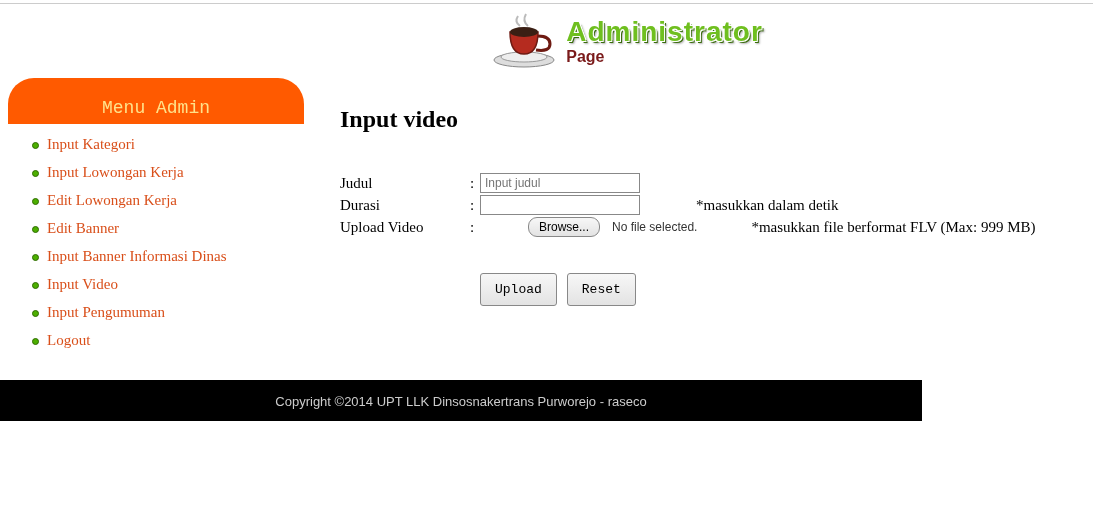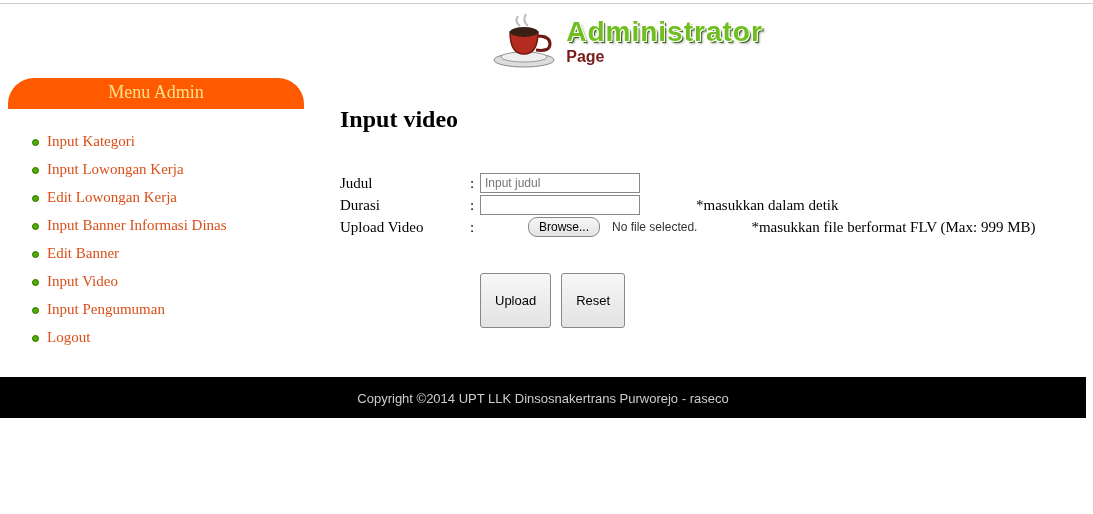--- a/index.html
+++ b/index.html
@@ -53,31 +53,31 @@
     display: flex;
     align-items: flex-start;
   }
   .sidebar {
     width: 310px;
     padding: 0 0 0 8px;
   }
   .menu-tab {
     background: #ff5a00;
     color: #ffe28a;
-    font-family: Liberation Serif, serif;
+    font-family: Liberation Mono, monospace;
     font-size: 18px;
     text-align: center;
-    padding: 4px 0 6px 0;
+    padding: 20px 0 6px 0;
     border-top-left-radius: 26px;
     border-top-right-radius: 26px;
     width: 296px;
   }
   .menu-list {
     list-style: none;
-    padding: 18px 0 0 24px;
+    padding: 6px 0 0 24px;
     margin: 0;
   }
   .menu-list li {
     padding: 5px 0;
     font-family: Georgia, serif;
   }
   .menu-list a {
     color: #d94f1a;
     text-decoration: none;
     font-size: 15px;
@@ -140,38 +140,38 @@
     color: #333;
     margin-left: 6px;
   }
   .btn-row {
     margin-top: 36px;
     margin-left: 140px;
     display: flex;
     gap: 10px;
   }
   .action-btn {
-    font-family: Liberation Sans, sans-serif;
+    font-family: Liberation Mono, monospace;
     font-size: 13px;
-    padding: 19px 14px;
+    padding: 8px 14px;
     background: linear-gradient(#f7f7f7,#e3e3e3);
     border: 1px solid #888;
     border-radius: 3px;
     cursor: pointer;
   }
 
   .footer {
     margin-top: 26px;
     background: #000;
     color: #ccc;
     font-family: Arial, sans-serif;
     font-size: 13px;
     text-align: center;
     padding: 14px 0 12px 0;
-    width: 1086px;
+    width: 922px;
   }
 </style>
 </head>
 <body>
 
 <div class="topline"></div>
 
 <div class="header">
   <div class="header-inner">
     <span>
@@ -192,22 +192,22 @@
   </div>
 </div>
 
 <div class="layout">
   <div class="sidebar">
     <div class="menu-tab">Menu Admin</div>
     <ul class="menu-list">
       <li><span class="bullet"></span><a href="#">Input Kategori</a></li>
       <li><span class="bullet"></span><a href="#">Input Lowongan Kerja</a></li>
       <li><span class="bullet"></span><a href="#">Edit Lowongan Kerja</a></li>
+      <li><span class="bullet"></span><a href="#">Edit Banner</a></li>
       <li><span class="bullet"></span><a href="#">Input Banner Informasi Dinas</a></li>
-      <li><span class="bullet"></span><a href="#">Edit Banner</a></li>
       <li><span class="bullet"></span><a href="#">Input Video</a></li>
       <li><span class="bullet"></span><a href="#">Input Pengumuman</a></li>
       <li><span class="bullet"></span><a href="#">Logout</a></li>
     </ul>
   </div>
 
   <div class="content">
     <div class="page-title">Input video</div>
 
     <div class="form-row">

